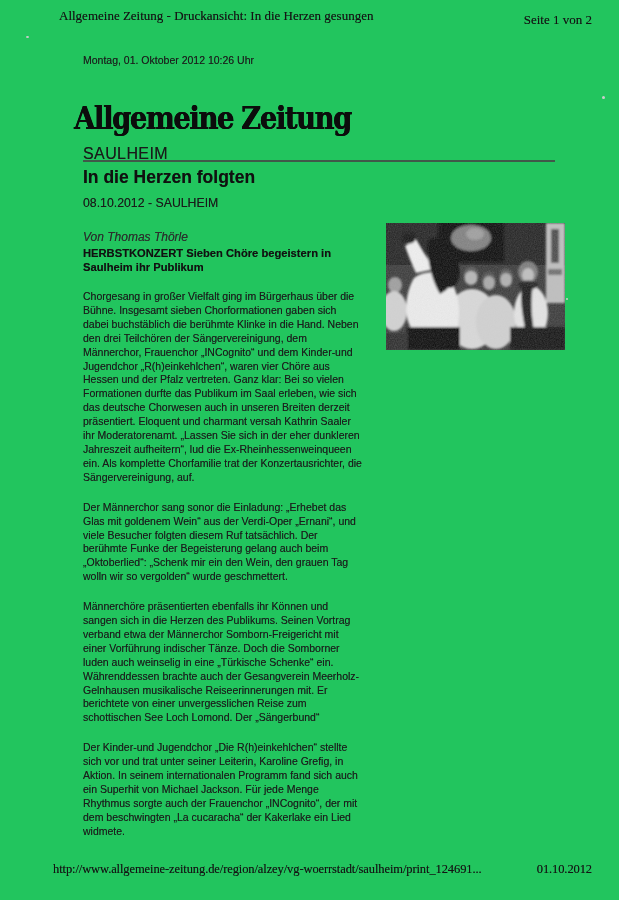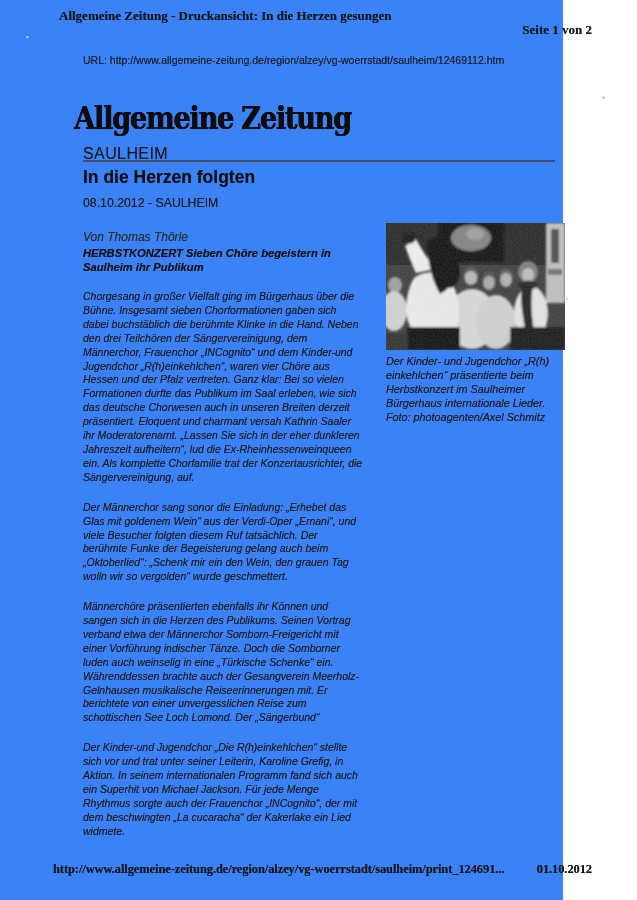--- a/index.html
+++ b/index.html
@@ -1,26 +1,26 @@
 <!DOCTYPE html>
 <html lang="de"><head>
 <meta charset="utf-8">
 <style>
   html,body{margin:0;padding:0;}
   body{width:637px;height:900px;background:#ffffff;overflow:hidden;}
-  .page{position:relative;width:563px;height:900px;background:#3b82f6;
+  .page{position:relative;width:619px;height:900px;background:#22c55e;
         font-family:"Liberation Sans",sans-serif;color:#161616;
         text-shadow:0 0 .4px rgba(20,20,20,.55);}
   .abs{position:absolute;}
-  .serif{font-family:"Liberation Serif",serif;font-weight:bold;}
-  .pre{white-space:pre-line;font-style:italic;}
+  .serif{font-family:"Liberation Serif",serif;}
+  .pre{white-space:pre-line;}
 
   .print-header{left:0;top:8px;width:637px;font-size:13px;color:#141414;}
   .ph-left{position:absolute;left:59px;top:0;}
-  .ph-right{position:absolute;right:45px;top:14px;}
+  .ph-right{position:absolute;right:45px;top:4px;}
 
   .meta{left:83px;top:52px;font-size:10.5px;line-height:16px;color:#1d1d1d;}
 
   .logo{left:74px;top:100px;font-family:"DejaVu Serif",serif;font-weight:bold;
         font-size:31px;letter-spacing:-1.5px;color:#0c0c0c;
         transform:scaleX(.88);transform-origin:left top;
         text-shadow:.6px 0 0 #0c0c0c, 0 0 .5px rgba(0,0,0,.8);}
 
   .section{left:83px;top:145px;font-size:16px;letter-spacing:.4px;color:#1a1a1a;}
   .section-rule{left:83px;top:160px;width:472px;height:2px;background:#454545;opacity:.85;}
@@ -48,21 +48,21 @@
 <body>
 
 <div class="page">
 
   <div class="abs print-header serif">
     <span class="ph-left">Allgemeine Zeitung - Druckansicht: In die Herzen gesungen</span>
     <span class="ph-right">Seite 1 von 2</span>
   </div>
 
   <div class="abs meta">
-    <div>URL: http://www.allgemeine-zeitung.de/region/alzey/vg-woerrstadt/saulheim/12469112.htm</div>
+    <div>Montag, 01. Oktober 2012 10:26 Uhr</div>
   </div>
 
   <div class="abs logo">Allgemeine Zeitung</div>
 
   <div class="abs section">SAULHEIM</div>
   <div class="abs section-rule"></div>
 
   <div class="abs title">In die Herzen folgten</div>
   <div class="abs dateline">08.10.2012 - SAULHEIM</div>
   <div class="abs byline">Von Thomas Thörle</div>
@@ -162,25 +162,20 @@
         <path d="M42,17 C60,10 73,22 71,43 C70,59 62,67 54,71 C47,60 40,38 42,17 Z" fill="#0c0c0c"></path>
         <ellipse cx="64" cy="47" rx="10" ry="18" fill="#101010"></ellipse>
         <rect x="21" y="104" width="53" height="23" fill="#0f0f0f"></rect>
         <rect x="0" y="110" width="22" height="17" fill="#2d2d2d"></rect>
       </g>
 
       <rect x="0" y="0" width="179" height="127" filter="url(#grain)" opacity="0.4"></rect>
     </svg>
   </div>
 
-  <div class="abs caption pre">Der Kinder- und Jugendchor „R(h)
-einkehlchen“ präsentierte beim
-Herbstkonzert im Saulheimer
-Bürgerhaus internationale Lieder.
-Foto: photoagenten/Axel Schmitz</div>
 
   <div class="abs print-footer serif">
     <span>http://www.allgemeine-zeitung.de/region/alzey/vg-woerrstadt/saulheim/print_124691...</span>
     <span>01.10.2012</span>
   </div>
 
   <div class="abs speck" style="left:26px;top:36px;width:3px;height:2px;"></div>
   <div class="abs speck" style="left:602px;top:96px;width:3px;height:3px;"></div>
   <div class="abs speck" style="left:566px;top:298px;width:2px;height:2px;"></div>
 

